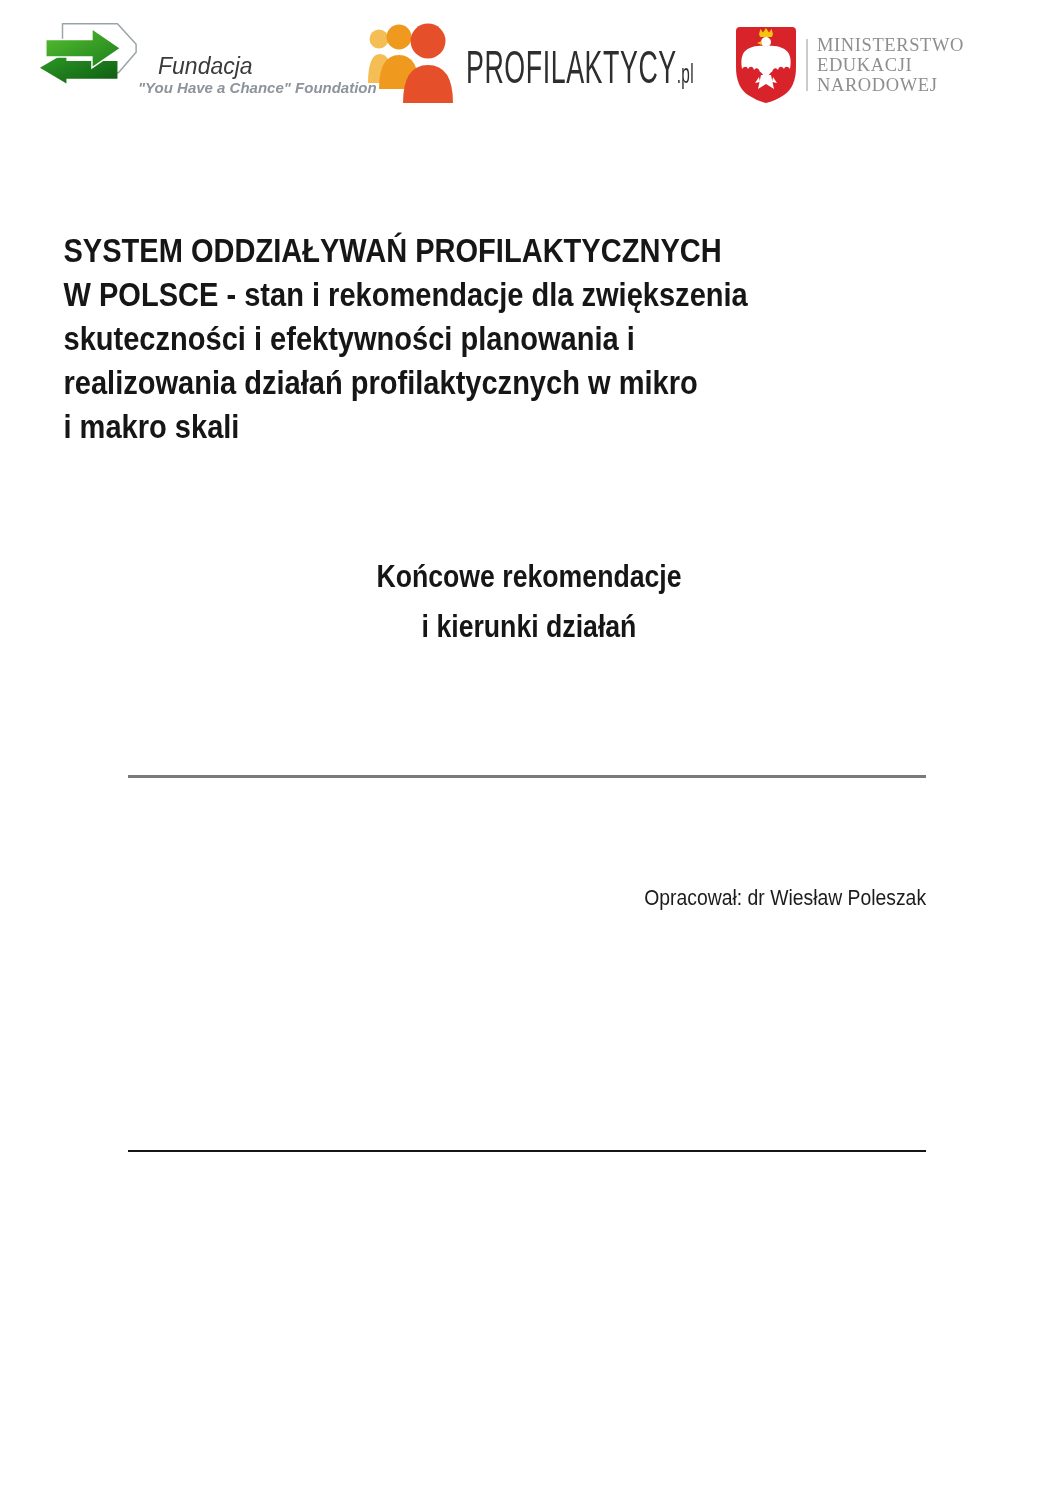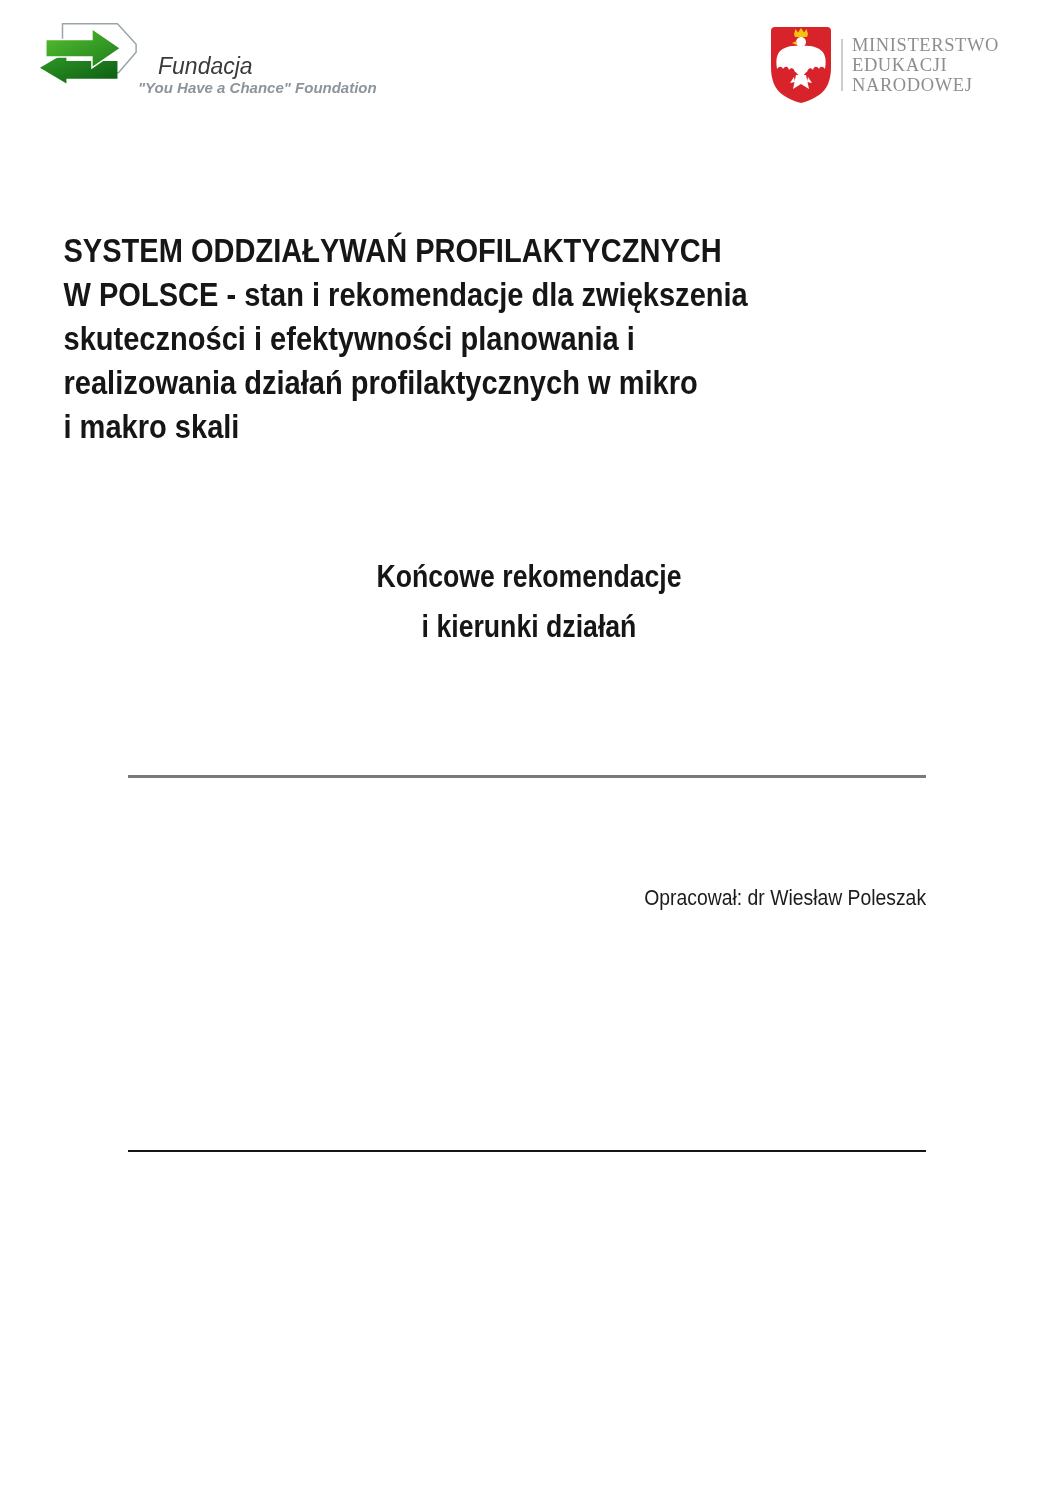--- a/index.html
+++ b/index.html
@@ -24,21 +24,21 @@
   .prof-people { width:102px; height:82px; }
   .prof-wordmark {
     position:absolute; left:100px; top:16px;
     white-space:nowrap;
     transform: scaleX(0.57); transform-origin:left top;
     color:#2e2e2e;
   }
   .prof-brand { font-size:47px; line-height:60px; letter-spacing:1px; }
   .prof-tld { font-size:27px; letter-spacing:0.5px; }
 
-  .logo-men { position:absolute; left:768px; top:25px; display:flex; align-items:center; }
+  .logo-men { position:absolute; left:733px; top:25px; display:flex; align-items:center; }
   .men-shield { width:66px; height:80px; flex:0 0 auto; }
   .men-divider { width:2px; height:52px; background:#cccccc; margin:0 9px 0 7px; }
   .men-text {
     font-family:"Liberation Serif", serif;
     font-size:18.5px; line-height:20px;
     color:#8e8e8e; letter-spacing:0.6px;
   }
 
   
   .doc-title {
@@ -86,20 +86,39 @@
       <polygon points="27,5 83,5 102,26 102,34 84,55 62,55 62,46 27,46" fill="#ffffff" stroke="#9aa4a8" stroke-width="1.5" stroke-linejoin="round"></polygon>
       <polygon points="4,50 31,34 31,43 83,43 83,61 31,61 31,66" fill="url(#fgrad2)"></polygon>
       <polygon points="10,21 57,21 57,10 86,30 57,50 57,39 10,39" fill="url(#fgrad1)" stroke="#ffffff" stroke-width="1.5"></polygon>
     </svg>
     <div class="fundacja-textblock">
       <div class="fundacja-line1">Fundacja</div>
       <div class="fundacja-tagline">"You Have a Chance" Foundation</div>
     </div>
   </div>
 
+  <div class="logo-prof">
+    <svg class="prof-people" viewBox="0 0 102 82">
+      <g>
+        <circle cx="13" cy="18" r="9.5" fill="#f4be55"></circle>
+        <path d="M2,62 Q2,33 14,33 Q26,33 26,62 Z" fill="#f4be55"></path>
+      </g>
+      <g>
+        <circle cx="33" cy="16" r="12.5" fill="#ef9a1f"></circle>
+        <path d="M13,68 Q13,34 33,34 Q53,34 53,68 Z" fill="#ef9a1f"></path>
+      </g>
+      <g>
+        <circle cx="62" cy="20" r="17.5" fill="#e5502a"></circle>
+        <path d="M37,82 Q37,44 62,44 Q87,44 87,82 Z" fill="#e5502a"></path>
+      </g>
+    </svg>
+    <div class="prof-wordmark">
+      <span class="prof-brand">PROFILAKTYCY</span><span class="prof-tld">.pl</span>
+    </div>
+  </div>
 
   <div class="logo-men">
     <svg class="men-shield" viewBox="0 0 66 80">
       <path d="M7,2 L59,2 Q63,2 63,6 L63,42 Q63,62 51,70 Q42,76 33,78 Q24,76 15,70 Q3,62 3,42 L3,6 Q3,2 7,2 Z" fill="#d8232a"></path>
       <g>
         <path d="M31,21 C22,20 13,23 10,29 C8,33 8,38 9,44 C11,41 14,41 15,44 C17,41 20,41 21,45 C23,42 26,43 27,47 L31,48 Z" fill="#ffffff"></path>
         <path d="M35,21 C44,20 53,23 56,29 C58,33 58,38 57,44 C55,41 52,41 51,44 C49,41 46,41 45,45 C43,42 40,43 39,47 L35,48 Z" fill="#ffffff"></path>
         <ellipse cx="33" cy="36" rx="7.5" ry="15" fill="#ffffff"></ellipse>
         <path d="M28,50 L25,64 L33,59 L41,64 L38,50 Z" fill="#ffffff"></path>
         <path d="M26,52 L22,58 L27,57 Z" fill="#ffffff"></path>

